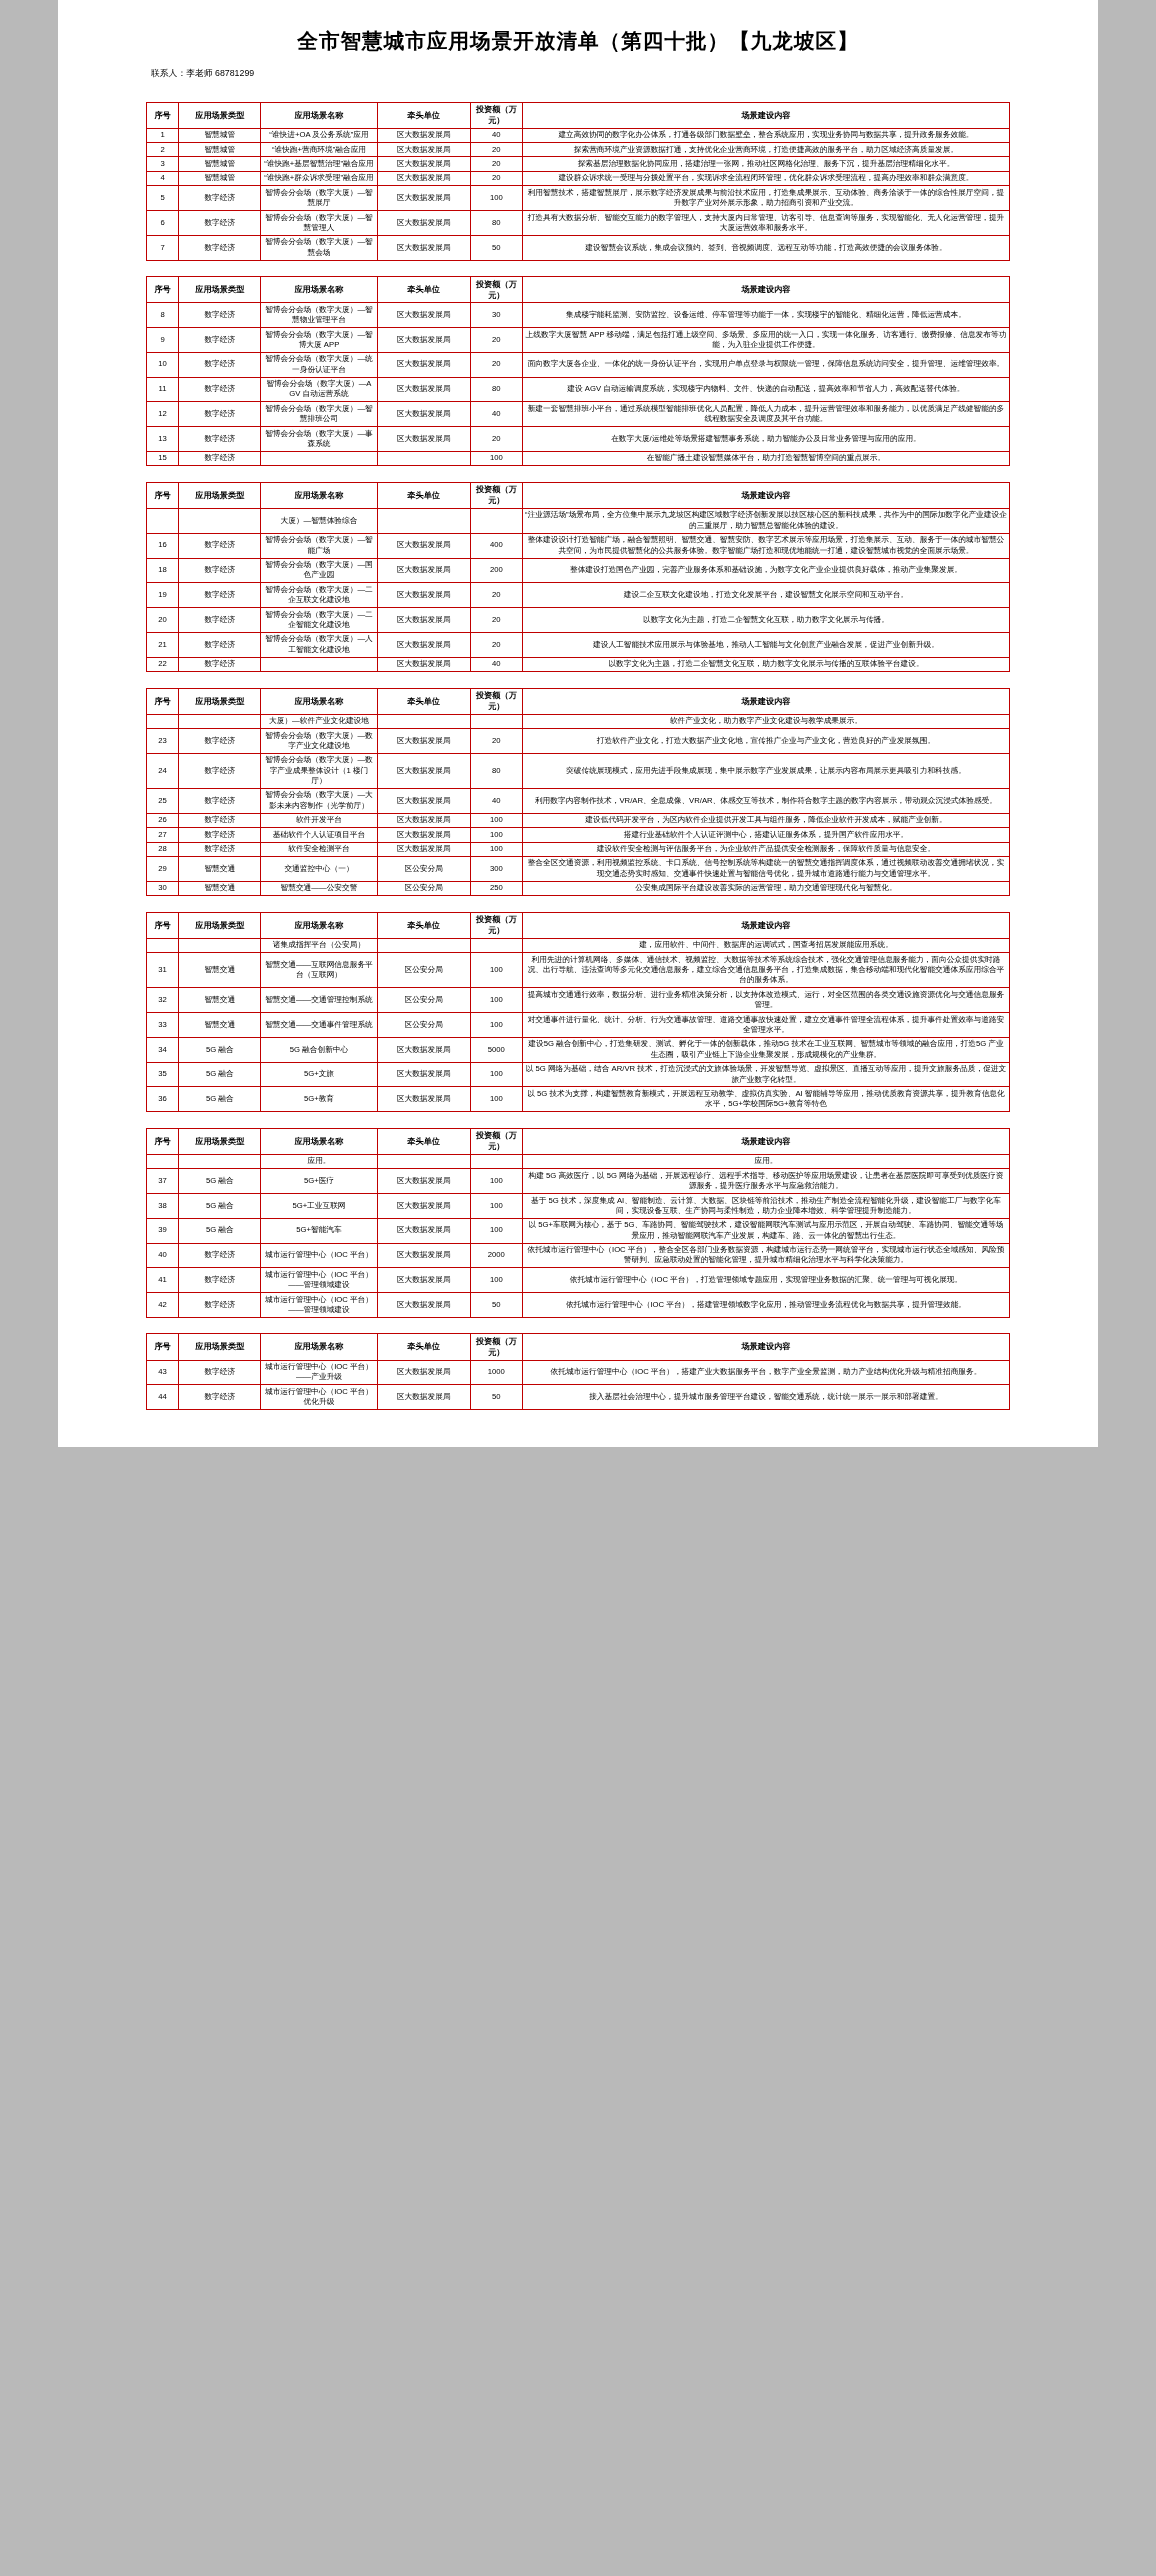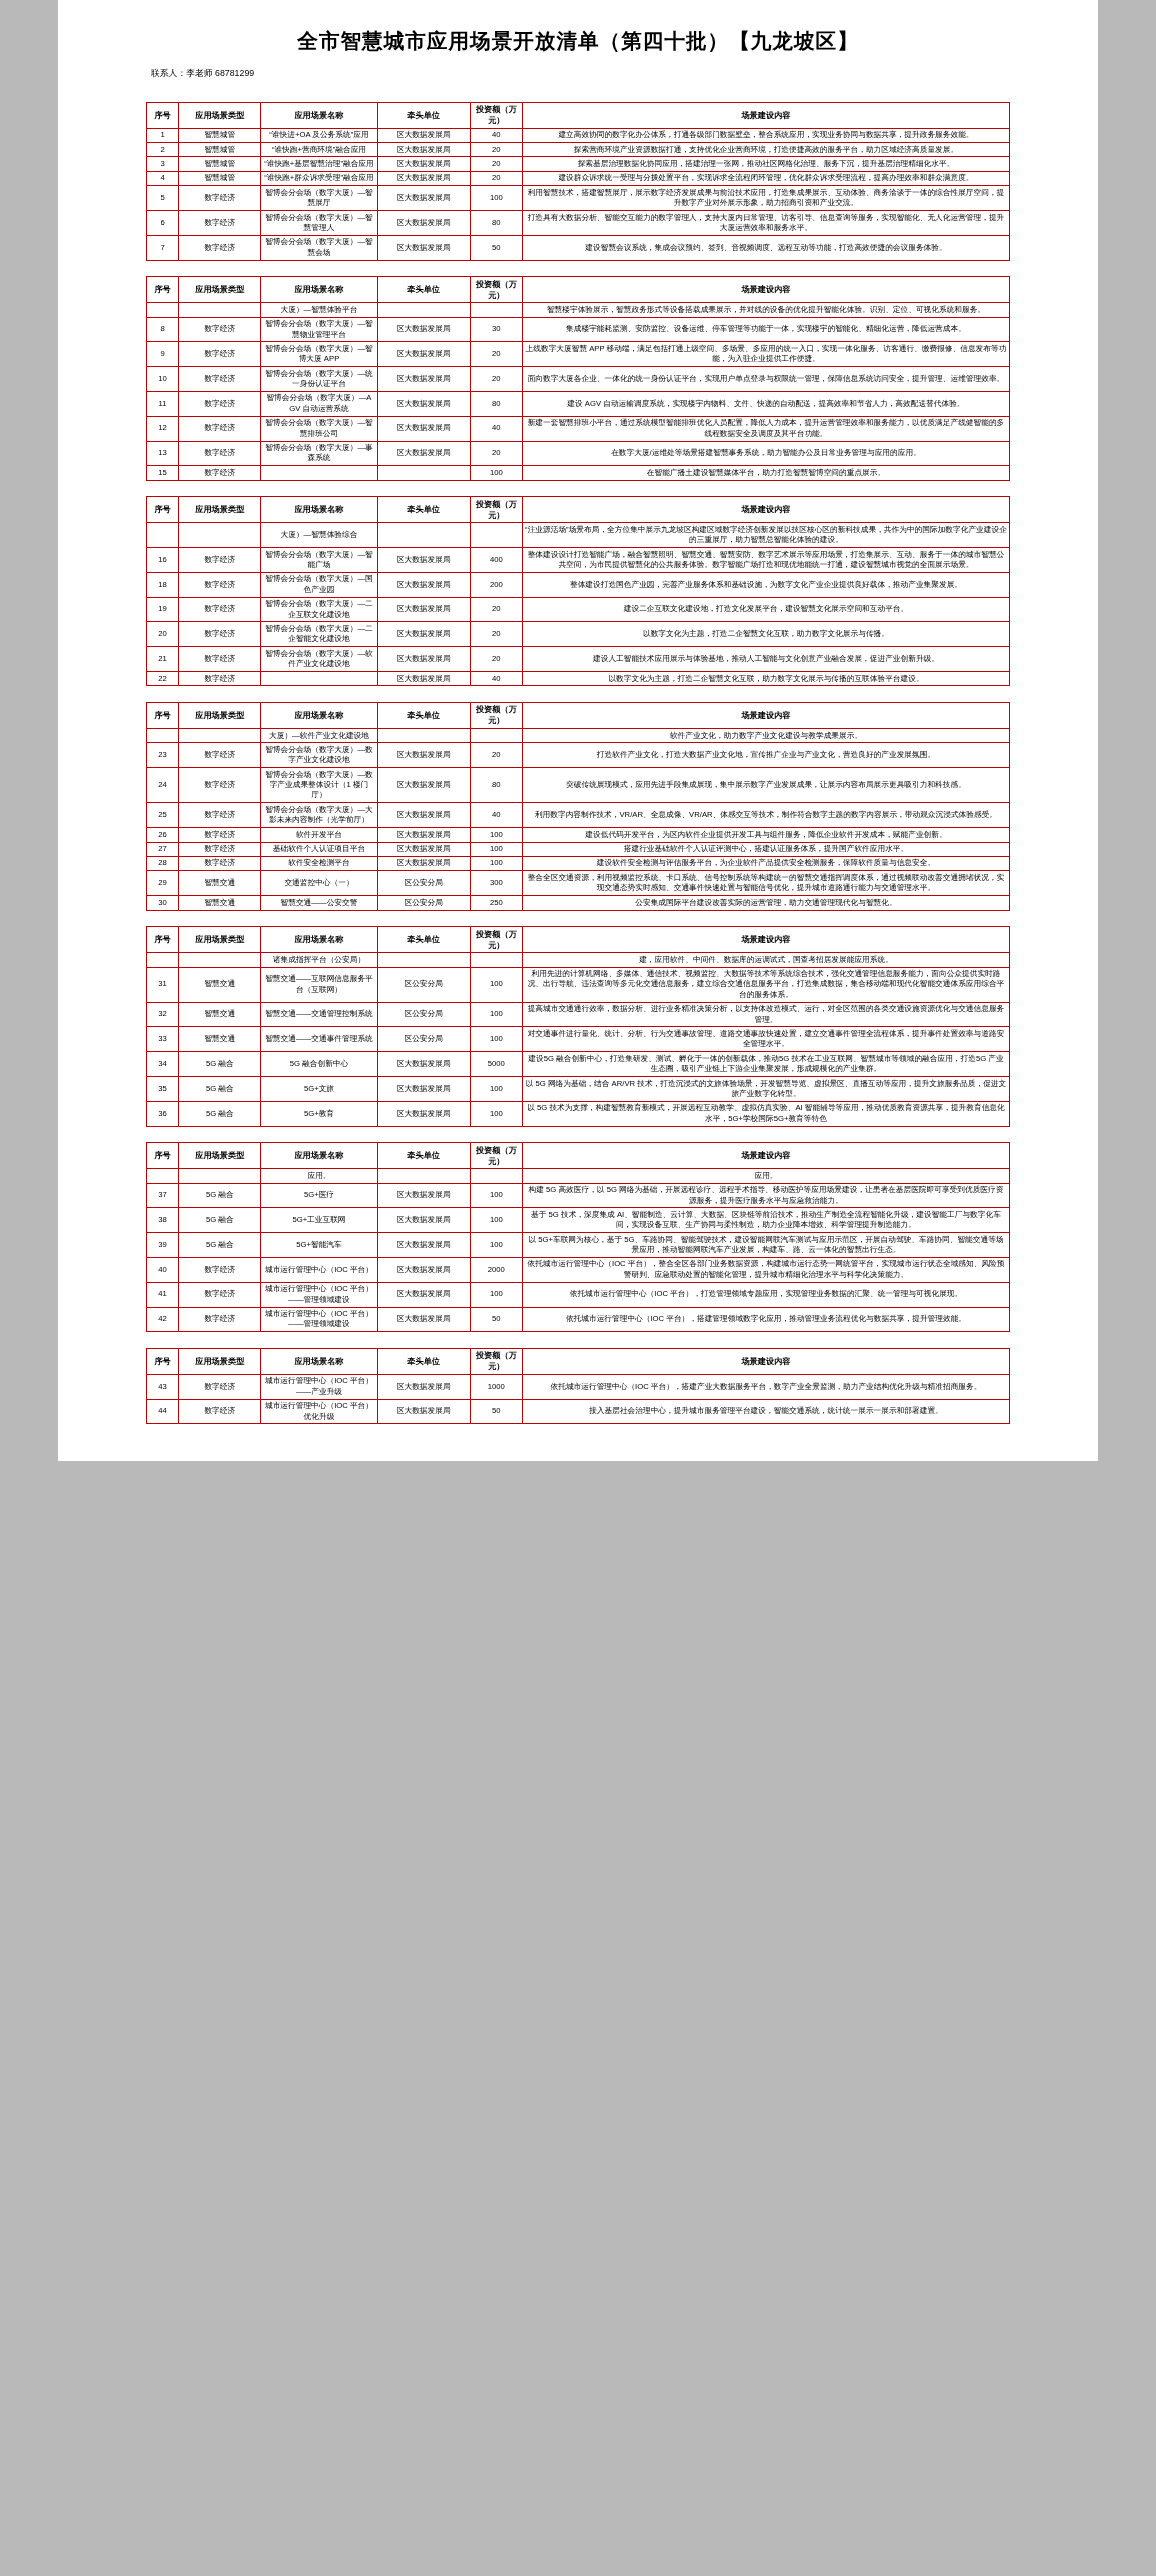--- a/index.html
+++ b/index.html
@@ -152,28 +152,20 @@
                 <th class="col-no">序号</th>
                 <th class="col-type">应用场景类型</th>
                 <th class="col-name">应用场景名称</th>
                 <th class="col-unit">牵头单位</th>
                 <th class="col-money">投资额（万元）</th>
                 <th class="">场景建设内容</th>
               </tr>
             </thead>
             <tbody>
               <tr>
-                <td class="col-no"></td>
-                <td class="col-type"></td>
-                <td class="col-name">大厦）—智慧体验平台</td>
-                <td class="col-unit"></td>
-                <td class="col-money money"></td>
-                <td class="desc">智慧楼宇体验展示，智慧政务形式等设备搭载成果展示，并对线的设备的优化提升智能化体验。识别、定位、可视化系统和服务。</td>
-              </tr>
-              <tr>
                 <td class="col-no">8</td>
                 <td class="col-type">数字经济</td>
                 <td class="col-name">智博会分会场（数字大厦）—智慧物业管理平台</td>
                 <td class="col-unit">区大数据发展局</td>
                 <td class="col-money money">30</td>
                 <td class="desc">集成楼宇能耗监测、安防监控、设备运维、停车管理等功能于一体，实现楼宇的智能化、精细化运营，降低运营成本。</td>
               </tr>
               <tr>
                 <td class="col-no">9</td>
                 <td class="col-type">数字经济</td>
@@ -275,21 +267,21 @@
                 <td class="col-no">20</td>
                 <td class="col-type">数字经济</td>
                 <td class="col-name">智博会分会场（数字大厦）—二企智能文化建设地</td>
                 <td class="col-unit">区大数据发展局</td>
                 <td class="col-money money">20</td>
                 <td class="desc">以数字文化为主题，打造二企智慧文化互联，助力数字文化展示与传播。</td>
               </tr>
               <tr>
                 <td class="col-no">21</td>
                 <td class="col-type">数字经济</td>
-                <td class="col-name">智博会分会场（数字大厦）—软件产业文化建设地</td>
+                <td class="col-name">智博会分会场（数字大厦）—人工智能文化建设地</td>
                 <td class="col-unit">区大数据发展局</td>
                 <td class="col-money money">20</td>
                 <td class="desc">建设人工智能技术应用展示与体验基地，推动人工智能与文化创意产业融合发展，促进产业创新升级。</td>
               </tr>
               <tr>
                 <td class="col-no">22</td>
                 <td class="col-type">数字经济</td>
                 <td class="col-name"></td>
                 <td class="col-unit">区大数据发展局</td>
                 <td class="col-money money">40</td>

